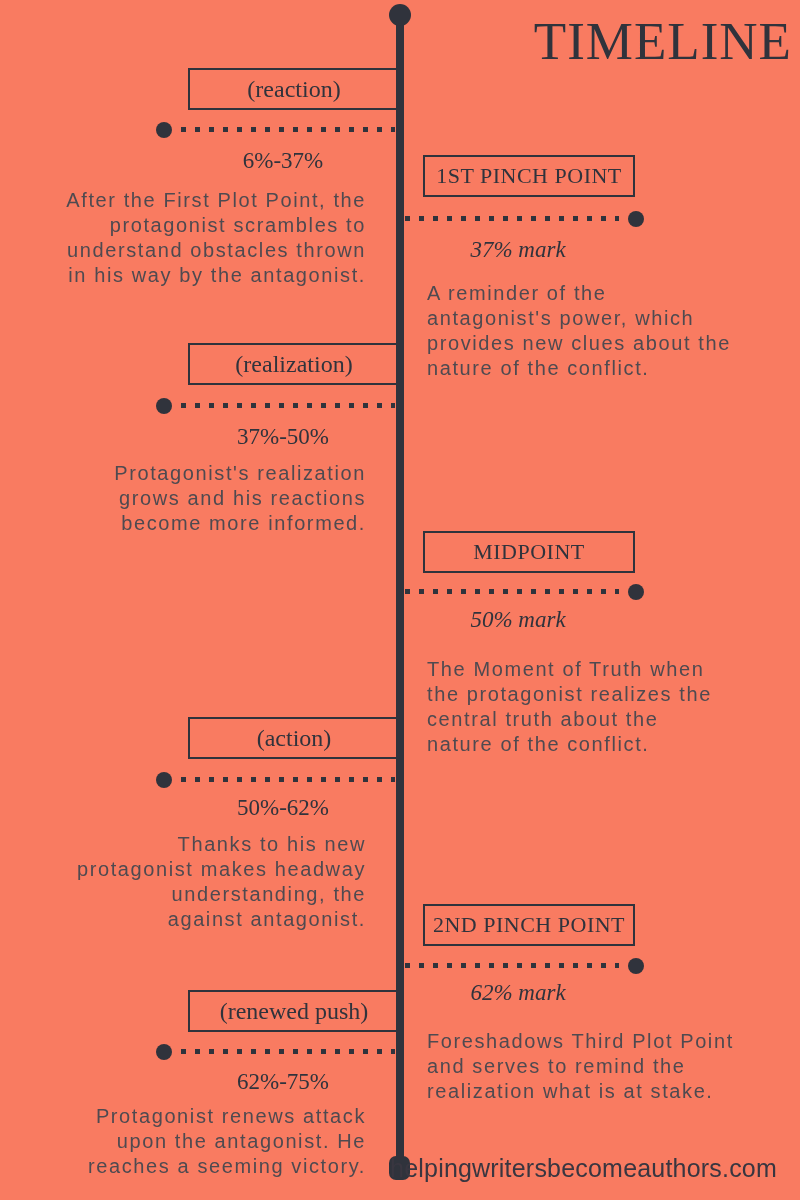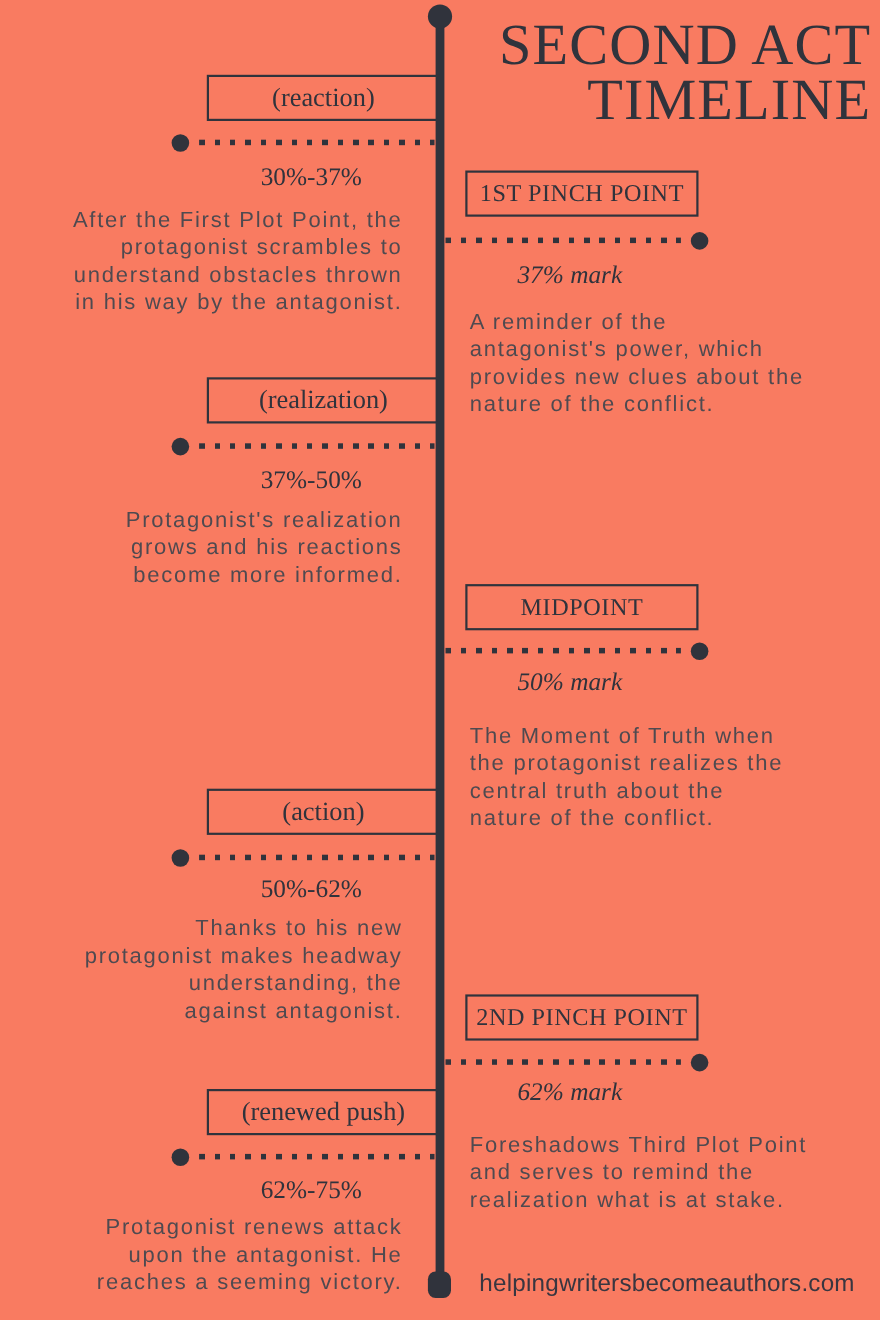--- a/index.html
+++ b/index.html
@@ -112,45 +112,44 @@
     letter-spacing: 1.6px;
     color: var(--body-text);
   }
   .desc.left  { left: 10px;  width: 356px; text-align: right; }
   .desc.right { left: 427px; width: 362px; text-align: left; }
 
   
   .footer {
     position: absolute;
     top: 1154px; right: 23px;
-    font-size: 22px;
+    font-size: 25px;
     color: var(--footer-text);
     letter-spacing: 0.2px;
   }
 </style>
 </head>
 <body>
 
 <div class="canvas">
 
   <div class="timeline-line"></div>
   <div class="timeline-dot-top"></div>
   <div class="timeline-dot-bottom"></div>
 
   <div class="title">
-    <div>SECOND ACT</div>
     <div>TIMELINE</div>
   </div>
 
   <div class="stage-box left" style="top:68px">(reaction)</div>
   <div class="connector left" style="top:121px">
     <span class="end-dot"></span>
     <span class="dots"></span>
   </div>
-  <div class="range left" style="top:146px">30%-37%</div>
+  <div class="range left" style="top:146px">6%-37%</div>
   <div class="desc left" style="top:188px">
       <div>After the First Plot Point, the</div>
       <div>protagonist scrambles to</div>
       <div>understand obstacles thrown</div>
       <div>in his way by the antagonist.</div>
     </div>
 
   <div class="stage-box right" style="top:155px">1ST PINCH POINT</div>
   <div class="connector right" style="top:210px">
     <span class="dots"></span>

